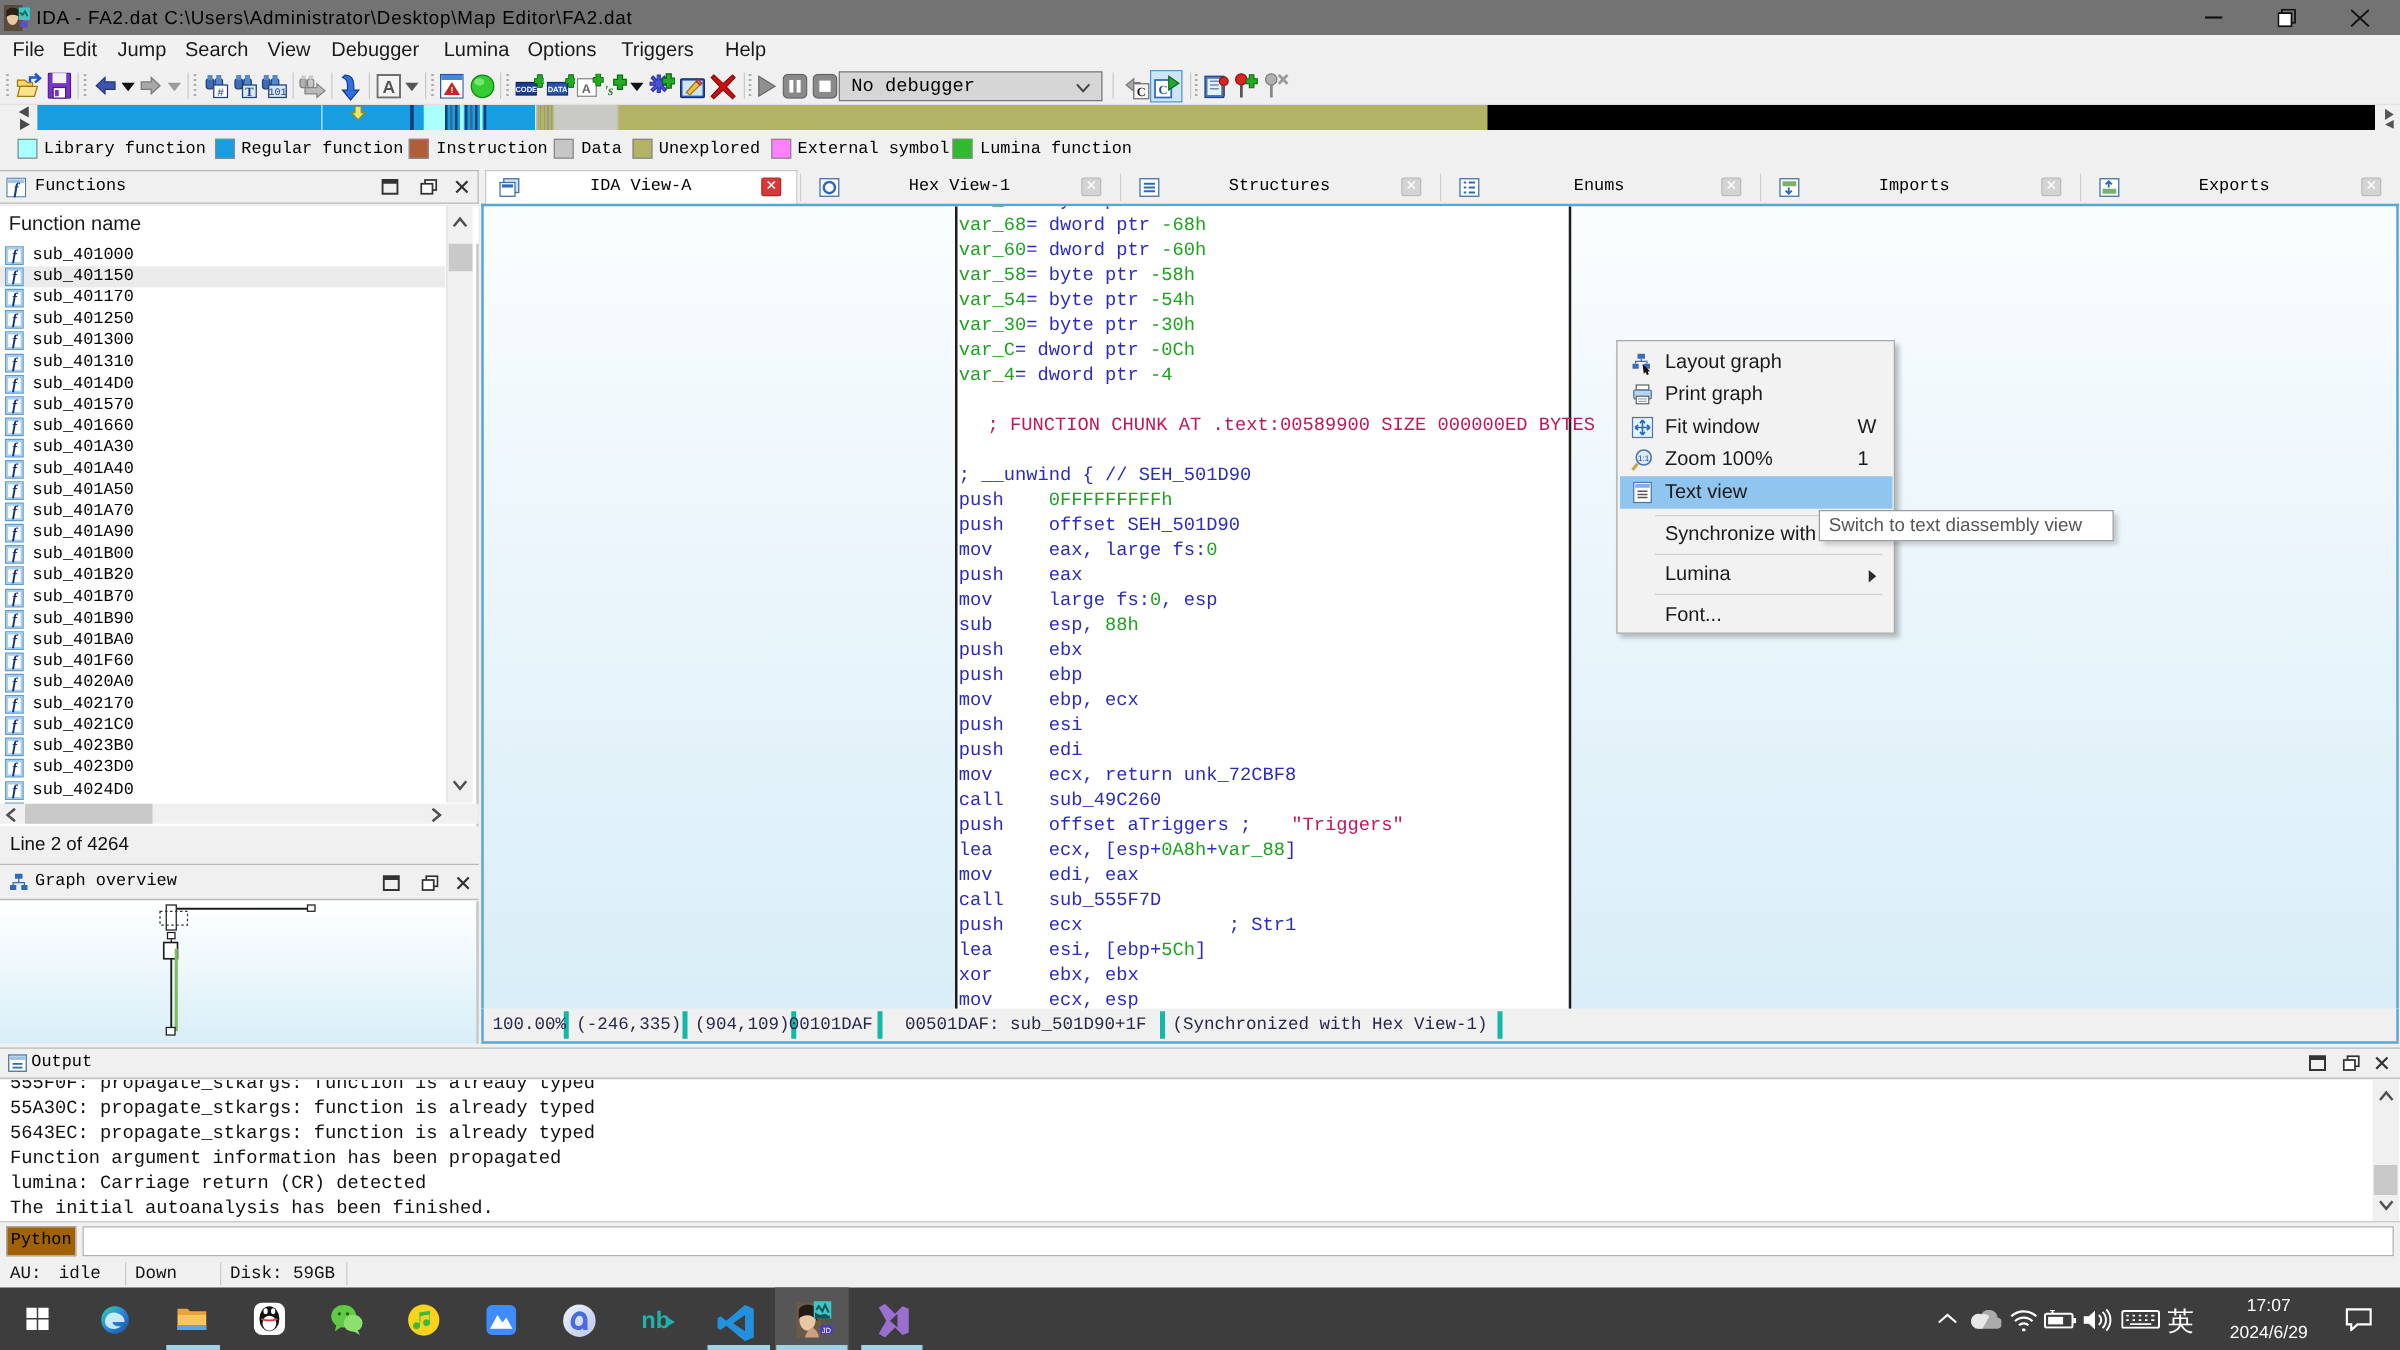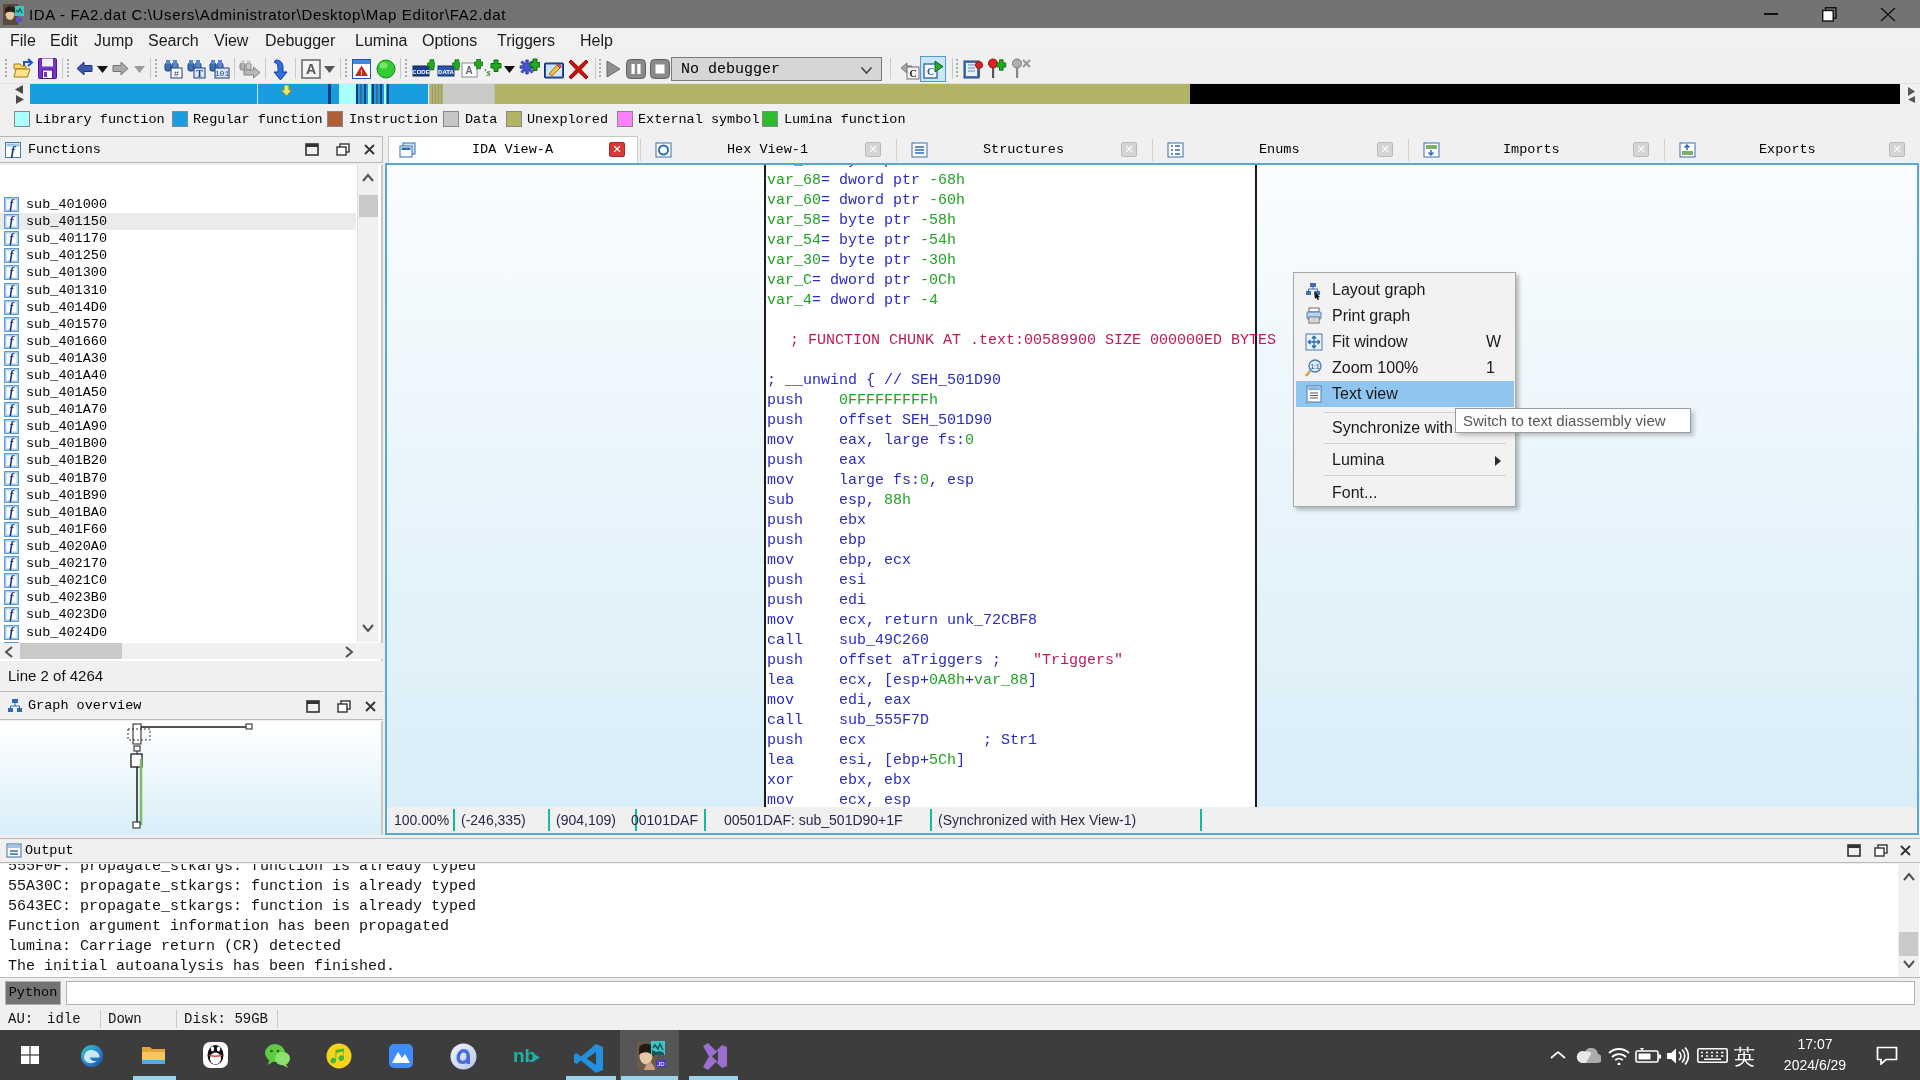--- a/index.html
+++ b/index.html
@@ -46,27 +46,27 @@
 
 #gov-h { left:0; top:691px; width:383px; height:29px; background:#f0f0f0; border-top:1px solid #b9b9b9; border-bottom:1px solid #b9b9b9; }
 #gov-c { left:0; top:721px; width:383px; height:114px; background:linear-gradient(180deg,#ffffff 0%,#f0f9fd 40%,#d9eef8 100%); border-right:2px solid #c8c8c8; }
 
 #mainview { left:385px; top:163px; width:1534px; height:644px; overflow:hidden; background:linear-gradient(180deg,#fafdfe 0%,#eef7fc 35%,#d9eef8 100%); border-top:2px solid #5aa7d4; border-left:2px solid #5aa7d4; border-right:2px solid #5aa7d4; }
 #node { position:absolute; left:377px; top:0; width:493px; height:644px; background:#fff; border-left:2px solid #1c1c1c; border-right:2px solid #1c1c1c; }
 .cl { position:absolute; left:1px; font-family:"Liberation Mono",monospace; font-size:15px; line-height:20px; white-space:pre; }
 .b { color:#2b2bc0; } .g { color:#1ea321; } .c { color:#be185d;margin-left:23px; }
 #vstatus { left:385px; top:807px; width:1534px; height:26px; background:#f0f0f0; border-left:2px solid #5aa7d4; border-right:2px solid #5aa7d4; }
 #vstatus-b { left:385px; top:833px; width:1534px; height:2px; background:#5aa7d4; }
-.vcell { position:absolute; top:2px; height:22px; border-right:2px solid #14b8a6; font-family:Liberation Sans, sans-serif; font-size:14px; color:#28284a; padding:3px 6px 0 6px; white-space:pre; }
+.vcell { position:absolute; top:2px; height:22px; border-right:4px solid #14b8a6; font-family:Liberation Mono, monospace; font-size:14px; color:#28284a; padding:3px 6px 0 6px; white-space:pre; }
 
 #out-h { left:0; top:838px; width:1920px; height:25px; background:#f0f0f0; border-top:1px solid #b9b9b9; border-bottom:1px solid #b9b9b9; }
 #out-c { left:0; top:864px; width:1920px; height:114px; overflow:hidden; background:#fff; border-bottom:1px solid #b9b9b9; }
 .orow { position:absolute; left:8px; font-family:"Liberation Mono",monospace; font-size:15px; color:#111; white-space:pre; }
 #pyrow { left:0; top:978px; width:1920px; height:30px; background:#f0f0f0; }
-#pybtn { position:absolute; left:5px; top:3px; width:56px; height:24px; background:#737373; border:1px solid #b0b0b0; font-family:"Liberation Mono",monospace; font-size:13.5px; text-align:center; padding-top:3px; }
+#pybtn { position:absolute; left:5px; top:3px; width:56px; height:24px; background:#a16207; border:1px solid #b0b0b0; font-family:"Liberation Mono",monospace; font-size:13.5px; text-align:center; padding-top:3px; }
 #pyinput { position:absolute; left:66px; top:3px; width:1849px; height:24px; background:#fff; border:1px solid #b0b0b0; }
 #statusrow { left:0; top:1008px; width:1920px; height:22px; background:#f0f0f0; font-family:"Liberation Mono",monospace; font-size:14px; color:#111; }
 
 #ctxmenu { left:1293px; top:272px; width:223px; height:235px; background:#f2f2f2; border:1px solid #a8a8a8; box-shadow:3px 3px 4px rgba(0,0,0,0.25); z-index:50; }
 .cmi { position:absolute; left:2px; width:218px; height:26px; font-size:16px; color:#1a1a1a; }
 .cmi .t { position:absolute; left:36px; top:4px; }
 .cmi .k { position:absolute; left:190px; top:4px; }
 .cmsep { position:absolute; left:30px; width:182px; height:1px; background:#d0d0d0; }
 
 #tooltip { left:1455px; top:408px; width:236px; height:25px; background:#fff; border:1px solid #9b9b9b; box-shadow:3px 3px 4px rgba(0,0,0,0.2); z-index:60; font-size:15px; color:#575757; padding:3px 0 0 7px; }
@@ -401,20 +401,23 @@
         <rect x="1" y="1" width="15" height="14" fill="#fff" stroke="#3a6ea5"></rect>
         <rect x="3" y="9" width="11" height="4" fill="#7fb069"></rect>
         <path d="M8 3 L8 8 M5.5 5.5 L8 3 L10.5 5.5" stroke="#2d6ab8" stroke-width="1.5" fill="none"></path>
       </svg>
     <span class="tabname" style="left:1374px">Exports</span>
     <div class="tclose" style="left:1504px">✕</div>
   </div>
 </div>
 
 <div class="abs" id="funcpanel">
+  <div id="funchead2">
+      <span style="position:absolute;left:7px;top:6px">Function name</span>
+    </div>
   <div id="funclist">
 <div class="frow" style="top:31px">
         <div class="ficon">f</div>
         <span class="nm">sub_401000</span>
       </div>
 <div class="frow" style="top:48px;background:#ebebeb">
         <div class="ficon">f</div>
         <span class="nm">sub_401150</span>
       </div>
 <div class="frow" style="top:65px">

